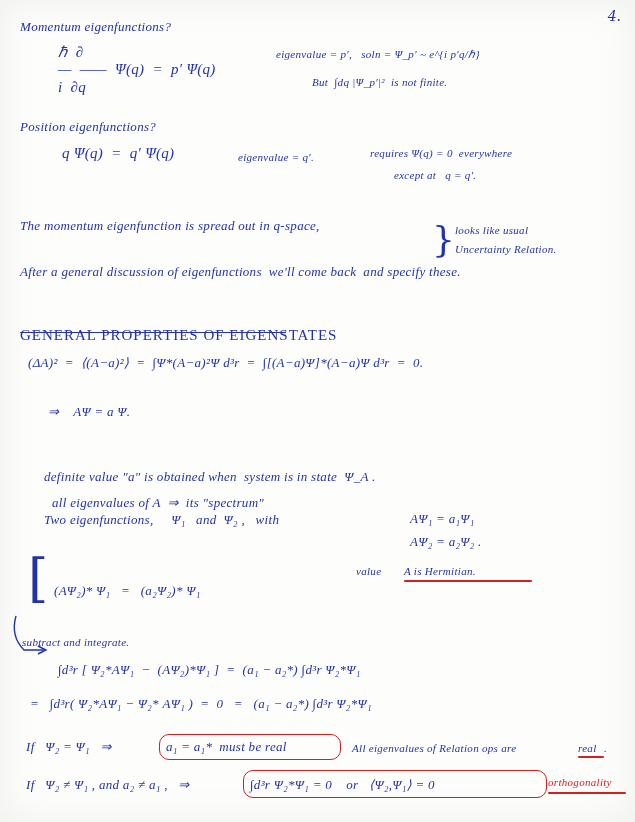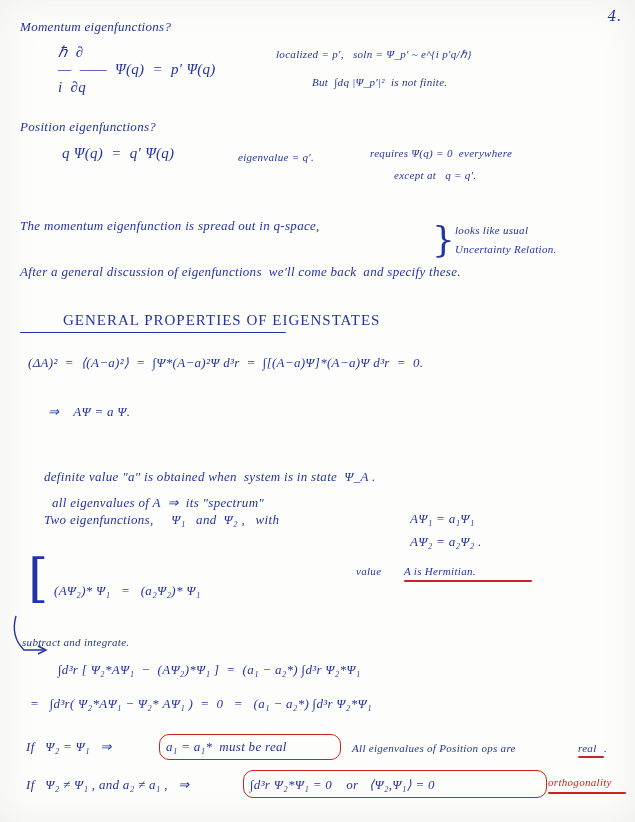--- a/index.html
+++ b/index.html
@@ -81,39 +81,39 @@
 <div class="page">
 
   <div class="pagenum">4.</div>
 
   <div class="hw md" style="left:20px; top:20px;">Momentum eigenfunctions?</div>
 
   <div class="hw lg" style="left:58px; top:44px;">ℏ  ∂
 —  ——  Ψ(q)  =  p′ Ψ(q)
 i  ∂q</div>
 
-  <div class="hw sm" style="left:276px; top:48px;">localized = p′,   soln = Ψ_p′ ~ e^{i p′q/ℏ}</div>
+  <div class="hw sm" style="left:276px; top:48px;">eigenvalue = p′,   soln = Ψ_p′ ~ e^{i p′q/ℏ}</div>
   <div class="hw sm" style="left:296px; top:76px;margin-left:16px;">But  ∫dq |Ψ_p′|²  is not finite.</div>
 
   <div class="hw md" style="left:20px; top:120px;">Position eigenfunctions?</div>
 
   <div class="hw lg" style="left:62px; top:145px;">q Ψ(q)  =  q′ Ψ(q)</div>
 
   <div class="hw sm" style="left:238px; top:151px;">eigenvalue = q′.</div>
   <div class="hw sm" style="left:370px; top:147px;">requires Ψ(q) = 0  everywhere</div>
   <div class="hw sm" style="left:394px; top:169px;">except at   q = q′.</div>
 
   <div class="hw md" style="left:20px; top:219px;">The momentum eigenfunction is spread out in q-space,</div>
   <div class="hw md" style="left:20px; top:265px;">After a general discussion of eigenfunctions  we'll come back  and specify these.</div>
 
   <div class="brace" style="left:432px; top:222px; font-size:36px;">}</div>
   <div class="hw sm" style="left:455px; top:224px;">looks like usual</div>
   <div class="hw sm" style="left:455px; top:243px;">Uncertainty Relation.</div>
 
-  <div class="hw scap" style="left:20px; top:312px; font-style:normal;margin-left:43px;">GENERAL PROPERTIES OF EIGENSTATES</div>
+  <div class="hw scap" style="left:20px; top:327px; font-style:normal;">GENERAL PROPERTIES OF EIGENSTATES</div>
   <div class="underline-blue" style="left:20px; top:332px; width:266px;"></div>
 
   <div class="hw md" style="left:28px; top:356px;">(ΔA)²  =  ⟨(A−a)²⟩  =  ∫Ψ*(A−a)²Ψ d³r  =  ∫[(A−a)Ψ]*(A−a)Ψ d³r  =  0.</div>
   <div class="hw md" style="left:48px; top:405px;">⇒    AΨ = a Ψ.</div>
 
   <div class="hw md" style="left:52px; top:448px;margin-top:48px;">all eigenvalues of A  ⇒  its "spectrum"</div>
   <div class="hw md" style="left:44px; top:470px;">definite value "a" is obtained when  system is in state  Ψ_A .</div>
 
   <div class="hw md" style="left:44px; top:513px;">Two eigenfunctions,     Ψ₁   and  Ψ₂ ,   with</div>
   <div class="hw md" style="left:410px; top:512px;">AΨ₁ = a₁Ψ₁</div>
@@ -132,21 +132,21 @@
   </svg>
   <div class="hw sm" style="left:22px; top:636px;">subtract and integrate.</div>
 
   <div class="hw md" style="left:58px; top:663px;">∫d³r [ Ψ₂*AΨ₁  −  (AΨ₂)*Ψ₁ ]  =  (a₁ − a₂*) ∫d³r Ψ₂*Ψ₁</div>
   <div class="hw md" style="left:30px; top:697px;text-align:right;">=   ∫d³r( Ψ₂*AΨ₁ − Ψ₂* AΨ₁ )  =  0   =   (a₁ − a₂*) ∫d³r Ψ₂*Ψ₁</div>
 
   <div class="hw md" style="left:26px; top:740px;">If   Ψ₂ = Ψ₁   ⇒</div>
   <div class="hw md" style="left:166px; top:740px;">a₁ = a₁*  must be real</div>
   <div class="box-red" style="left:159px; top:734px; width:180px; height:24px;"></div>
 
-  <div class="hw sm" style="left:352px; top:742px;">All eigenvalues of Position ops are</div>
+  <div class="hw sm" style="left:352px; top:742px;">All eigenvalues of Relation ops are</div>
   <div class="hw sm" style="left:578px; top:742px;">real</div>
   <div class="underline-red" style="left:578px; top:756px; width:26px;"></div>
   <div class="hw sm" style="left:604px; top:742px;">.</div>
 
   <div class="hw md" style="left:26px; top:778px;">If   Ψ₂ ≠ Ψ₁ , and a₂ ≠ a₁ ,   ⇒</div>
   <div class="hw md" style="left:250px; top:778px;">∫d³r Ψ₂*Ψ₁ = 0    or   ⟨Ψ₂,Ψ₁⟩ = 0</div>
   <div class="box-red" style="left:243px; top:770px; width:302px; height:26px;"></div>
 
   <div class="hw sm red" style="left:548px; top:776px;">orthogonality</div>
   <div class="underline-red" style="left:548px; top:792px; width:78px;"></div>

